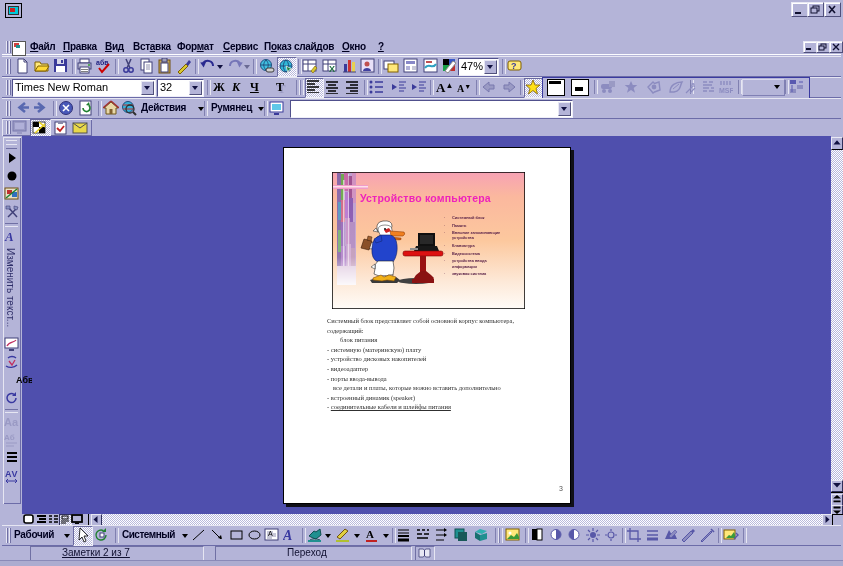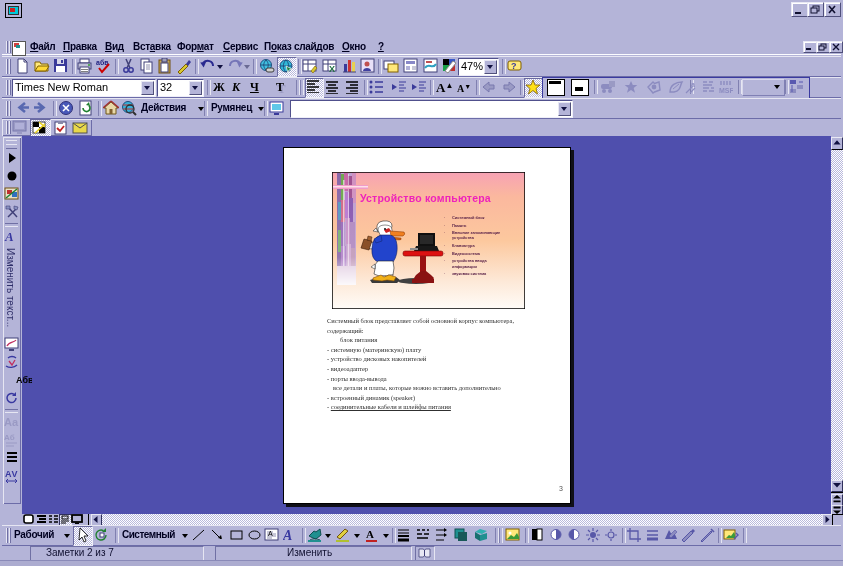--- a/index.html
+++ b/index.html
@@ -959,22 +959,22 @@
           <path d="M13 6l2 2-4 4" fill="none" stroke="#5858a8" stroke-width="1.4"></path>
         </svg>
       </div>
  <div class="vsep" style="left:741px;top:3px;height:15px;"></div>
 </div>
 
 <div class="row" id="statusbar" style="top:546px;height:14px;">
  <div class="abs" style="left:28px;top:0;width:172px;height:13px;border:1px solid;border-color:#7070a4 #e6e6f2 #e6e6f2 #7070a4;"></div>
  <div class="abs" style="left:213px;top:0;width:195px;height:13px;border:1px solid;border-color:#7070a4 #e6e6f2 #e6e6f2 #7070a4;"></div>
  <div class="abs" style="left:413px;top:0;width:18px;height:13px;border:1px solid;border-color:#7070a4 #e6e6f2 #e6e6f2 #7070a4;"></div>
- <div class="abs" style="left:44px;top:1px;font-size:10px;color:#101030;">Заметки 2 из 7</div>
- <div class="abs" style="left:285px;top:1px;font-size:10px;color:#101030;">Изменить</div>
+ <div class="abs" style="left:60px;top:1px;font-size:10px;color:#101030;text-decoration:underline;">Заметки 2 из 7</div>
+ <div class="abs" style="left:285px;top:1px;font-size:10px;color:#101030;">Переход</div>
  <div class="abs" style="left:416px;top:2px;">
         <svg width="13" height="10">
           <path d="M1 1h4l1.5 1L8 1h4v8H8L6.5 8 5 9H1z" fill="#e8e8f4" stroke="#404078" stroke-width="0.8"></path>
           <path d="M6.5 2v6" stroke="#404078"></path>
         </svg>
       </div>
 </div>
 <div class="abs" style="left:0;top:560px;width:843px;height:6px;background:#acacd0;border-top:1px solid #8a8ab8;"></div>
 </div>
 

